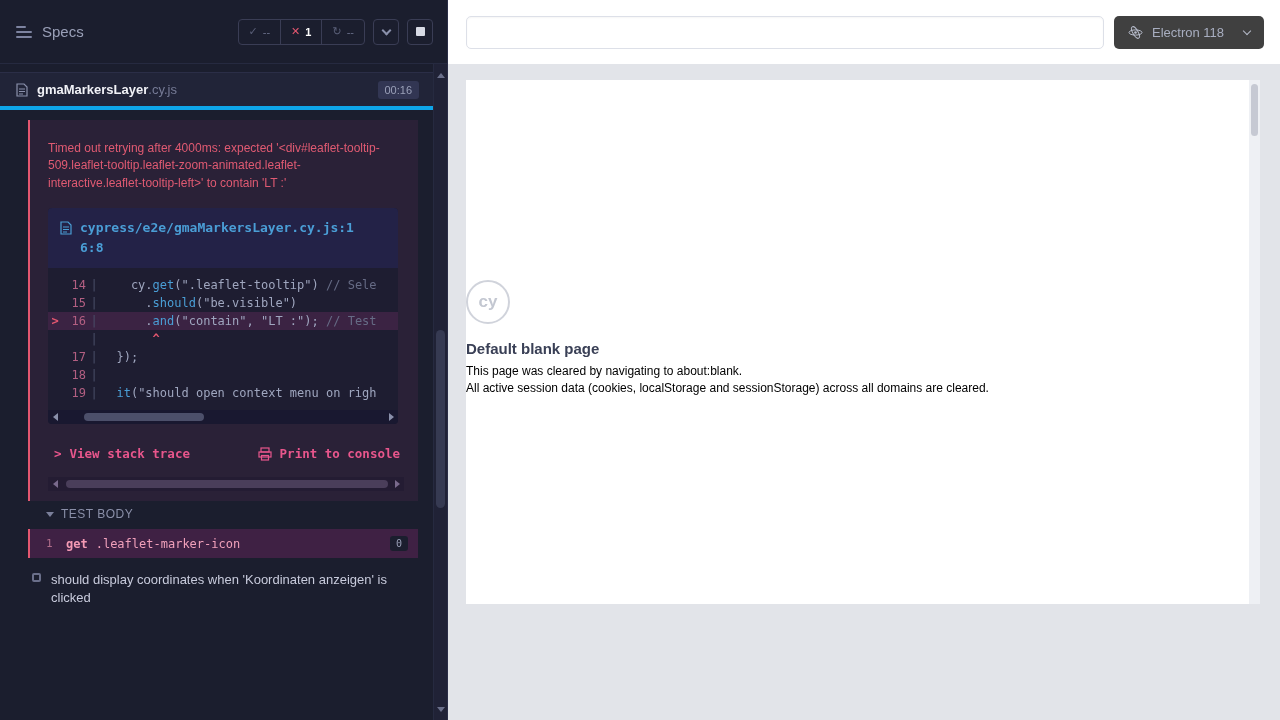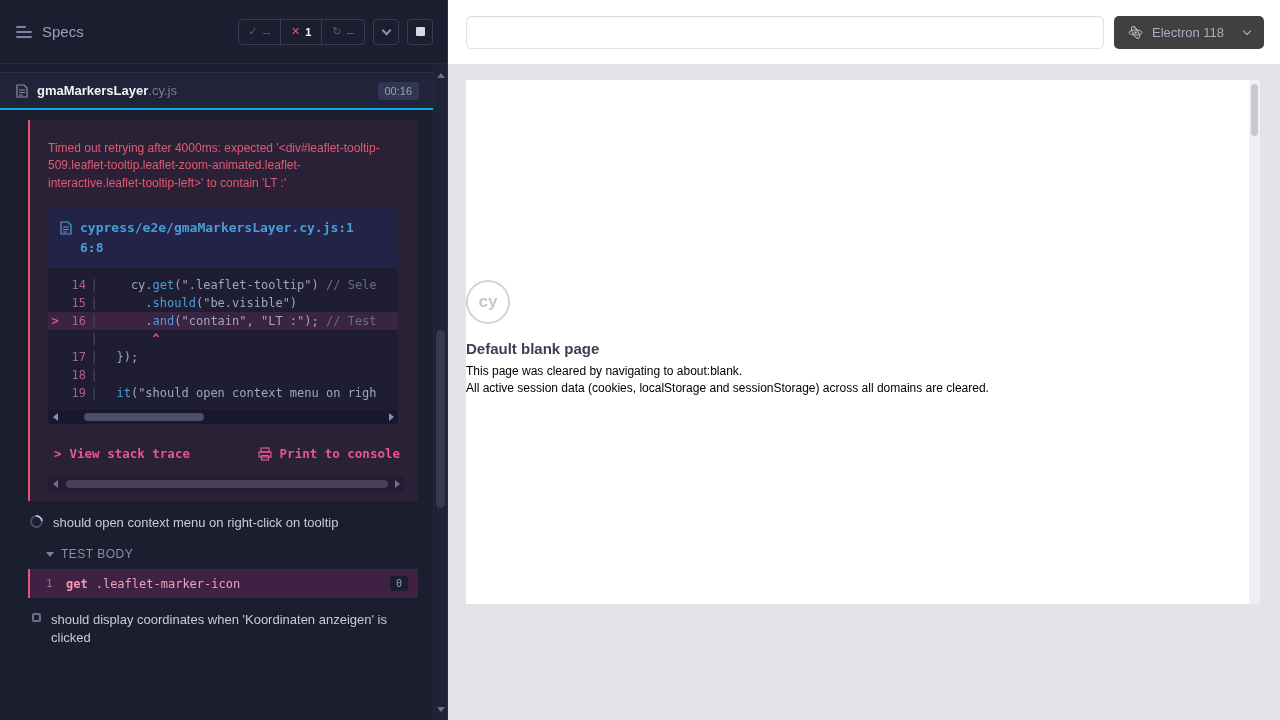--- a/index.html
+++ b/index.html
@@ -25,21 +25,21 @@
   .stat-fail .glyph { color:#e45770; font-weight:bold; }
   .stat-fail .val { color:#ffffff; font-weight:bold; }
   .stat-pend .glyph { color:#5a5f78; }
   .icon-btn { width:26px; height:26px; border:1px solid #3a3d55; border-radius:4px; display:flex; align-items:center; justify-content:center; cursor:pointer; background:transparent; }
   .chev { width:7px; height:7px; border-right:2px solid #8a90ab; border-bottom:2px solid #8a90ab; transform:rotate(45deg); margin-top:-3px; }
   .stop-square { width:9px; height:9px; background:#d7dae4; border-radius:1px; }
 
   .sb-body { flex:1; display:flex; overflow:hidden; }
   .sb-content { width:434px; overflow:hidden; }
 
-  .spec-row { height:38px; margin-top:8px; background:#212438; border-top:1px solid #2b2e47; border-bottom:2px solid #0ea5e9; display:flex; align-items:center; padding:0 14px 0 16px; }
+  .spec-row { height:38px; margin-top:8px; background:#212438; border-top:1px solid #2b2e47; border-bottom:4px solid #0ea5e9; display:flex; align-items:center; padding:0 14px 0 16px; }
   .spec-row .doc-icon { margin-right:9px; }
   .spec-name { color:#f1f2f7; font-size:13px; font-weight:bold; }
   .spec-ext { color:#767b96; font-size:13px; }
   .spec-time { margin-left:auto; background:#323653; color:#9aa0b8; font-size:11px; padding:3px 7px; border-radius:3px; }
 
   
   .attempt { margin:10px 16px 0 28px; width:390px; background:#2a2137; border-left:2px solid #e45770; padding:20px 14px 10px 18px; }
   .err-msg { color:#e05a72; font-size:12px; line-height:1.45; width:336px; overflow-wrap:break-word; }
   .code-frame { margin-top:16px; width:350px; background:#1e1d31; border-radius:4px; overflow:hidden; }
   .cf-header { background:#232247; padding:10px 40px 10px 12px; display:flex; gap:8px; align-items:flex-start; cursor:pointer; }
@@ -217,24 +217,20 @@
             <div class="arrow left">
                 <div class="tri-l"></div>
               </div>
             <div class="thumb"></div>
             <div class="arrow right">
                 <div class="tri-r"></div>
               </div>
           </div>
         </div>
 
-        <div class="test-row">
-          <div class="spinner"></div>
-          <div class="test-title">should open context menu on right-click on tooltip</div>
-        </div>
 
         <div class="testbody-row">
           <div class="tri-down"></div>
           <div class="testbody-label">TEST BODY</div>
         </div>
 
         <div class="cmd-row">
           <span class="cmd-num">1</span>
           <span class="cmd-method">get</span>
           <span class="cmd-target">.leaflet-marker-icon</span>

